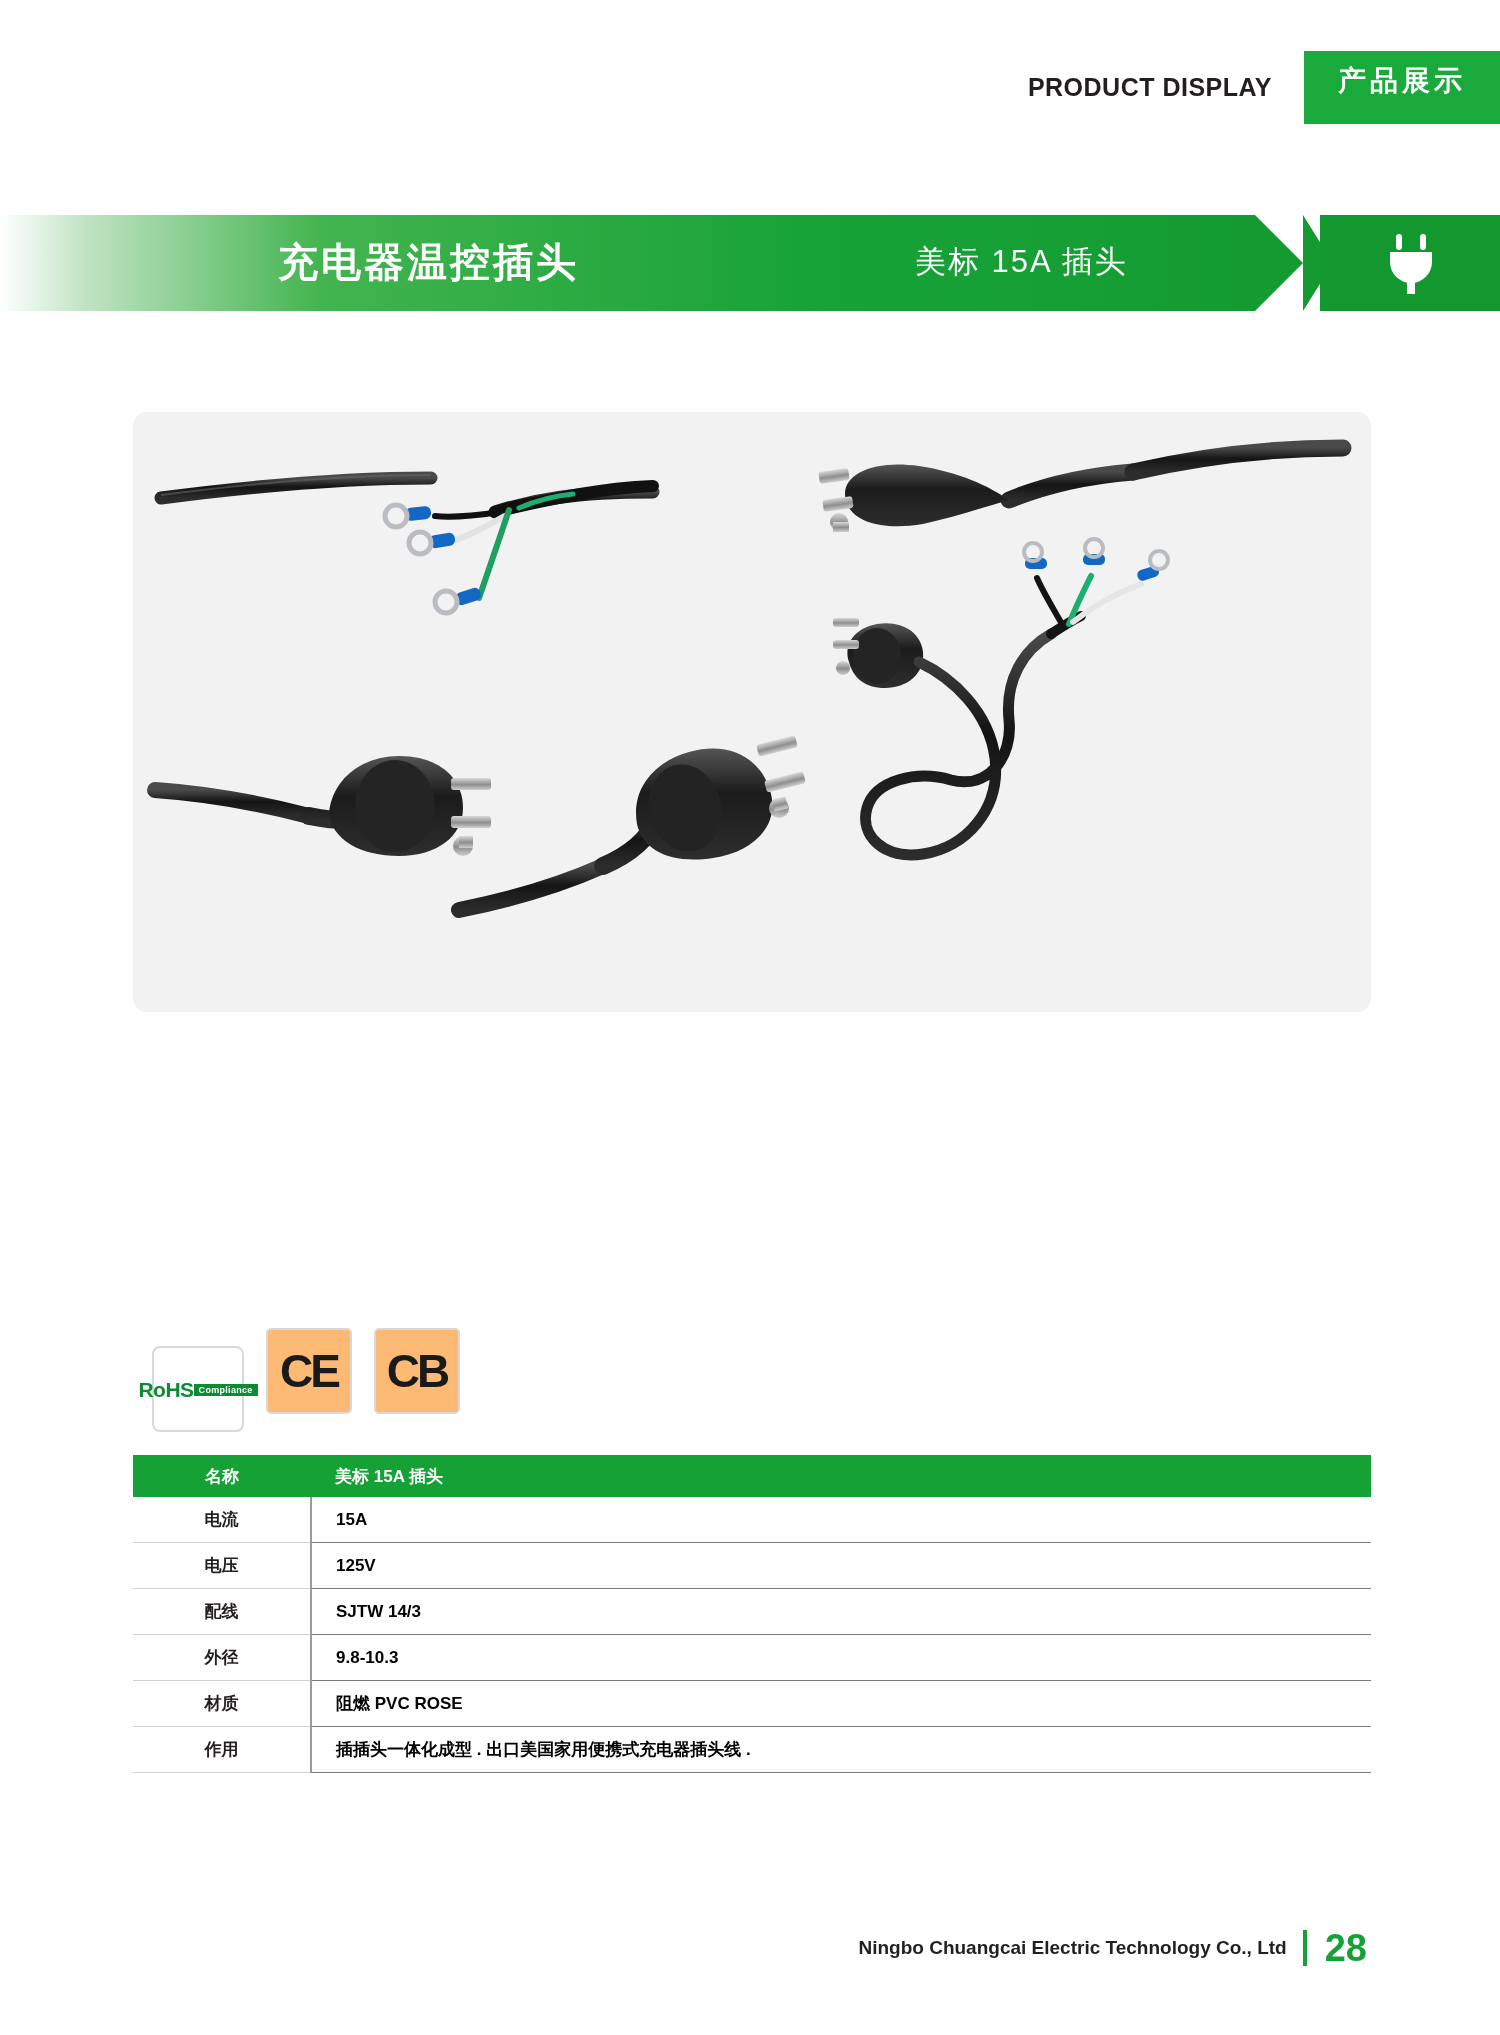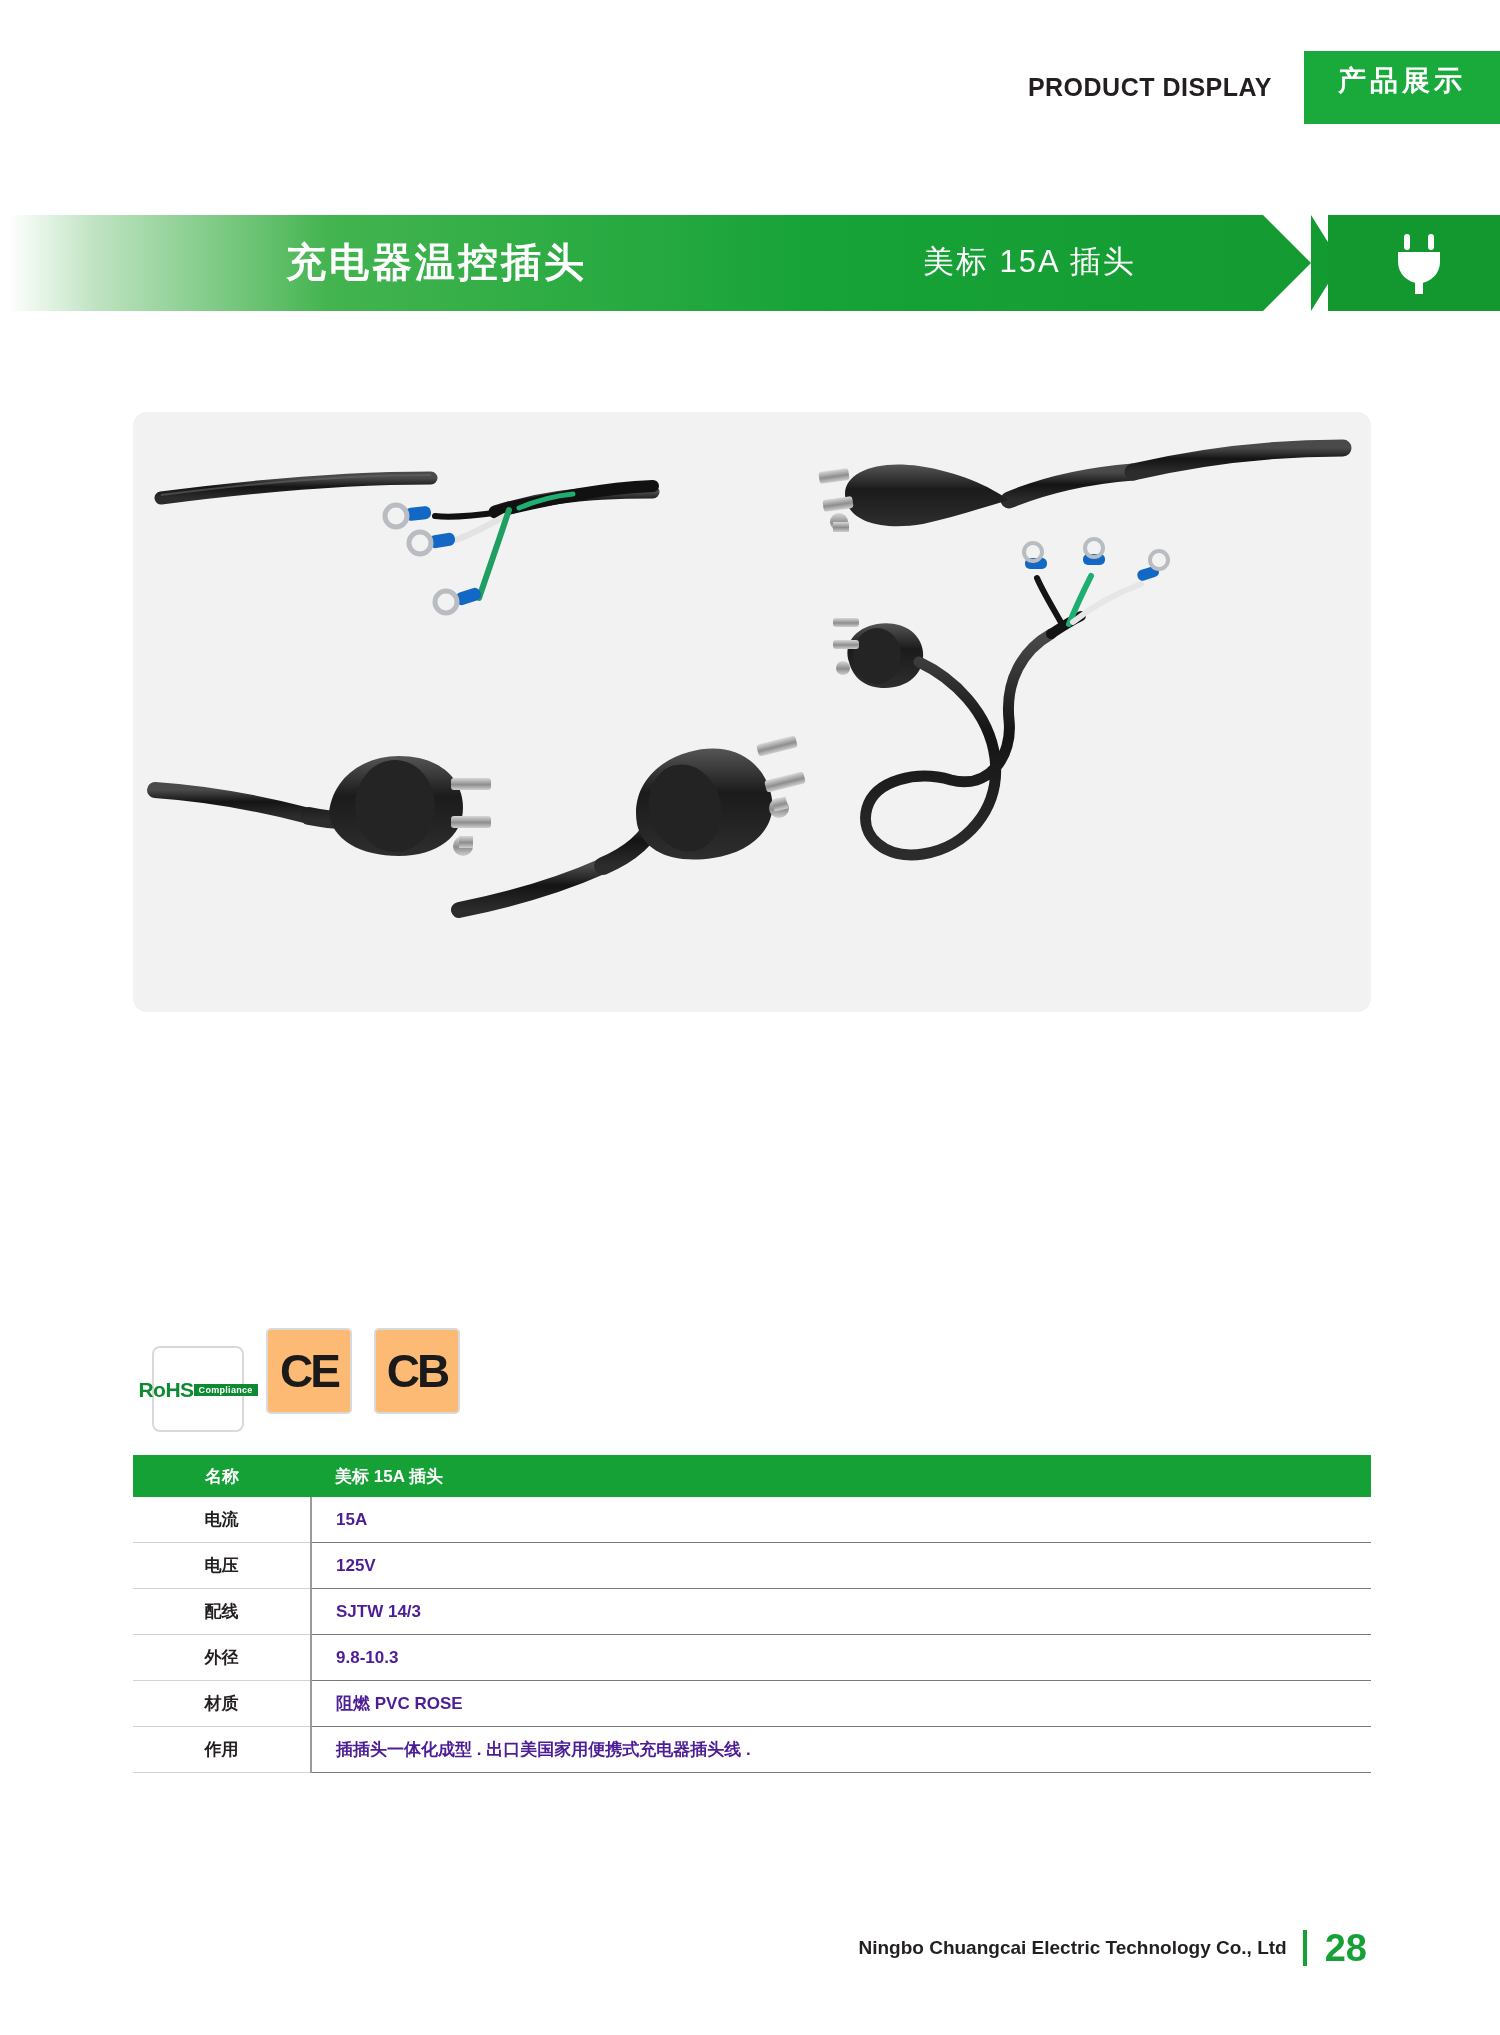--- a/index.html
+++ b/index.html
@@ -42,21 +42,20 @@
     white-space: nowrap;
   }
 
   
   .title-band {
     position: absolute;
     top: 215px;
     left: 0;
     width: 1456px;
     height: 96px;
-    margin-left: 8px;
   }
   .band-bg {
     position: absolute;
     inset: 0;
     background: linear-gradient(to right, #ffffff 0%, #bfe3c2 6%, #43b44f 22%, #17a338 55%, #12982f 100%);
   }
   .band-notch {
     position: absolute;
     top: 0;
     left: 1255px;
@@ -203,21 +202,21 @@
     width: 178px;
     text-align: center;
     font-size: 17px;
     font-weight: bold;
     color: #231f20;
   }
   .col-value {
     padding-left: 24px !important;
     font-size: 17px;
     font-weight: bold;
-    color: #4c1d95;
+    color: #000000;
   }
   .head-row td {
     background: #16a136;
     color: #ffffff;
     height: 42px;
   }
   .head-row .col-label {
     color: #ffffff;
   }
   .head-row .col-value {

